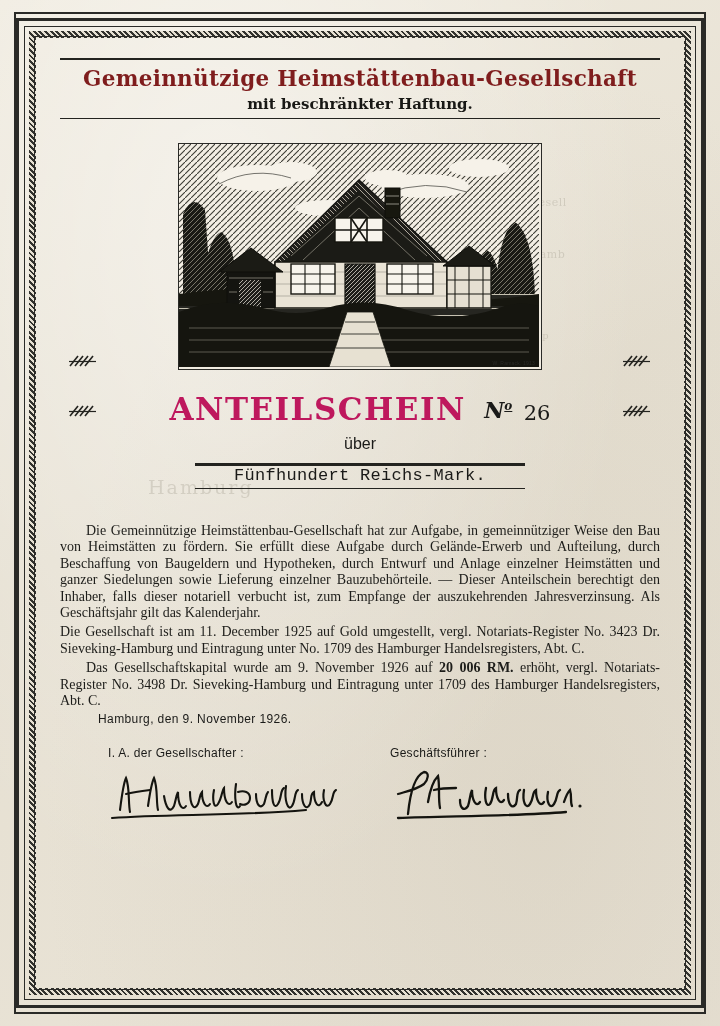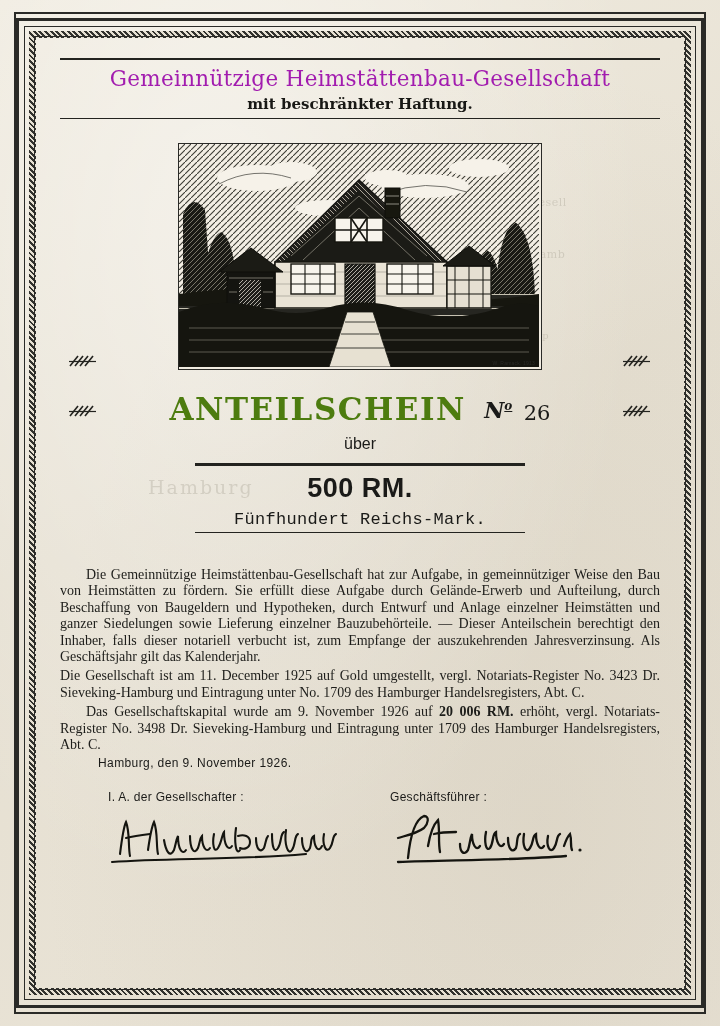--- a/index.html
+++ b/index.html
@@ -71,26 +71,26 @@
   
   .rule {
     border-top: 2px solid #23231f;
     height: 0;
   }
   .rule.thin { border-top-width: 1px; }
 
   .company-block { text-align: center; }
   .company-name {
     font-family: "DejaVu Serif", serif;
-    font-weight: normal;
+    font-weight: bold;
     font-size: 21.5px;
     letter-spacing: 0.3px;
     margin: 6px 0 4px 0;
     white-space: nowrap;
-    color: #a21caf;
+    color: #7f1d1d;
   }
   .company-sub {
     font-family: "DejaVu Serif", serif;
     font-weight: bold;
     font-size: 15px;
     margin: 0 0 5px 0;
     color: #181815;
   }
 
   
@@ -135,21 +135,21 @@
   .sm-r2 { right: 8px; top: 262px; }
 
   
   .title-block { text-align: center; margin-top: 18px; }
   .main-title {
     font-family: "DejaVu Serif", serif;
     font-weight: bold;
     font-size: 31px;
     letter-spacing: 1.5px;
     display: inline-block;
-    color: #4d7c0f;
+    color: #be185d;
   }
   .numero {
     font-family: "DejaVu Serif", serif;
     font-style: italic;
     font-weight: bold;
     font-size: 22px;
     margin-left: 14px;
     position: relative;
     top: -2px;
     margin-top: 40px;
@@ -472,21 +472,20 @@
     </div>
 
     <div class="title-block">
       <span class="main-title">ANTEILSCHEIN</span>
       <span class="numero"><span>N</span><span class="no-sup">o</span></span>
       <span class="cert-number">26</span>
       <div class="ueber">über</div>
 
       <div class="amount-rules">
         <div class="r1"></div>
-        <div class="amount">500 RM.</div>
         <div class="amount-words">Fünfhundert Reichs-Mark.</div>
         <div class="r2"></div>
       </div>
     </div>
 
     <div class="body-text">
       <p class="indent">Die Gemeinnützige Heimstättenbau-Gesellschaft hat zur Aufgabe, in gemeinnütziger Weise den Bau von Heimstätten zu fördern.  Sie erfüllt diese Aufgabe durch Gelände-Erwerb und Aufteilung, durch Beschaffung von Baugeldern und Hypotheken, durch Entwurf und Anlage einzelner Heimstätten und ganzer Siedelungen sowie Lieferung einzelner Bauzubehörteile. — Dieser Anteilschein berechtigt den Inhaber,  falls dieser notariell verbucht ist, zum Empfange der auszukehrenden Jahresverzinsung.   Als Geschäftsjahr gilt das Kalenderjahr.</p>
       <p>Die Gesellschaft ist am 11. December 1925 auf Gold umgestellt, vergl. Notariats-Register No. 3423 Dr. Sieveking-Hamburg und Eintragung unter No. 1709 des Hamburger Handelsregisters, Abt. C.</p>
       <p class="indent"><span>Das Gesellschaftskapital wurde am 9. November 1926 auf </span><b>20 006 RM.</b><span> erhöht, vergl. Notariats-Register No. 3498 Dr. Sieveking-Hamburg und Eintragung unter 1709 des Hamburger Handelsregisters, Abt. C.</span></p>
     </div>

